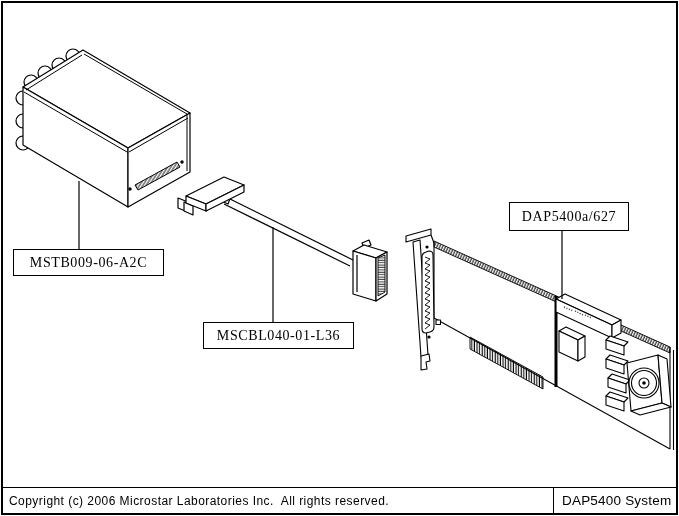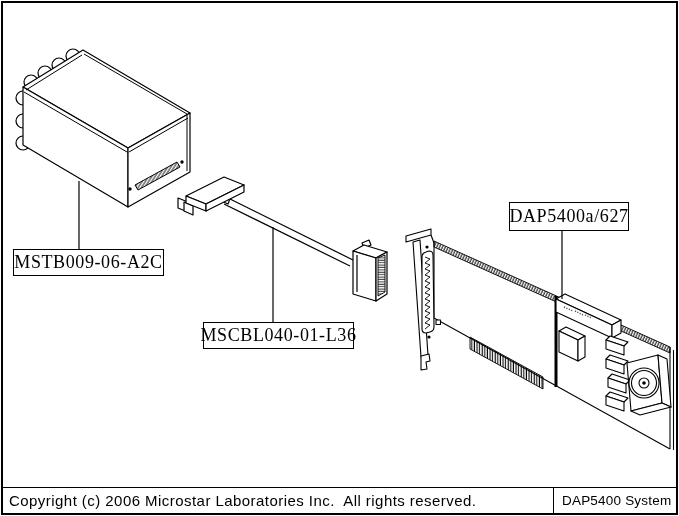--- a/index.html
+++ b/index.html
@@ -6,30 +6,30 @@
   .stage{
     position:relative;width:679px;height:516px;background:#ffffff;
     font-family:"Liberation Sans",sans-serif;overflow:hidden;
     color:#000;
   }
   .frame{position:absolute;inset:1px;border:2px solid #000;pointer-events:none;}
   .diagram-svg{position:absolute;left:0;top:0;}
   .callout{
     position:absolute;border:1px solid #000;background:#fff;
     display:flex;align-items:center;justify-content:center;
-    font-family:"Liberation Serif",serif;font-size:18px;letter-spacing:0.6px;
+    font-family:"Liberation Serif",serif;font-size:14px;letter-spacing:0.6px;
     white-space:nowrap;
   }
   .footer{
     position:absolute;left:3px;right:3px;top:487px;bottom:3px;
     border-top:1px solid #000;background:#fff;
     display:flex;align-items:center;
   }
   .copyright{
-    padding-left:6px;font-size:15px;letter-spacing:0.45px;white-space:pre;
+    padding-left:6px;font-size:12px;letter-spacing:0.45px;white-space:pre;
   }
   .titlebox{
     position:absolute;right:0;top:0;bottom:0;width:114px;
     border-left:1px solid #000;border-top:1px solid #000;margin-top:-1px;
     display:flex;align-items:center;padding-left:8px;
     font-size:13.5px;letter-spacing:0.2px;white-space:nowrap;
   }
 </style>
 </head>
 <body>

